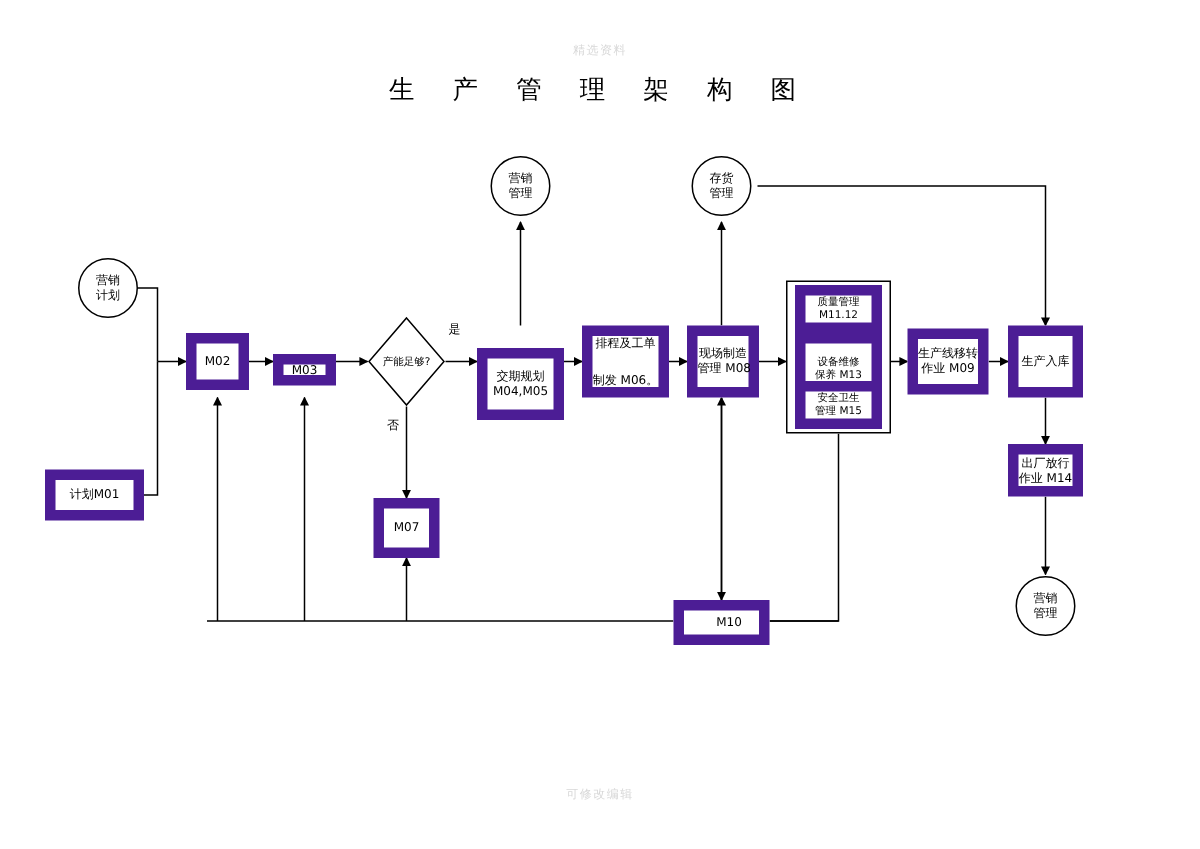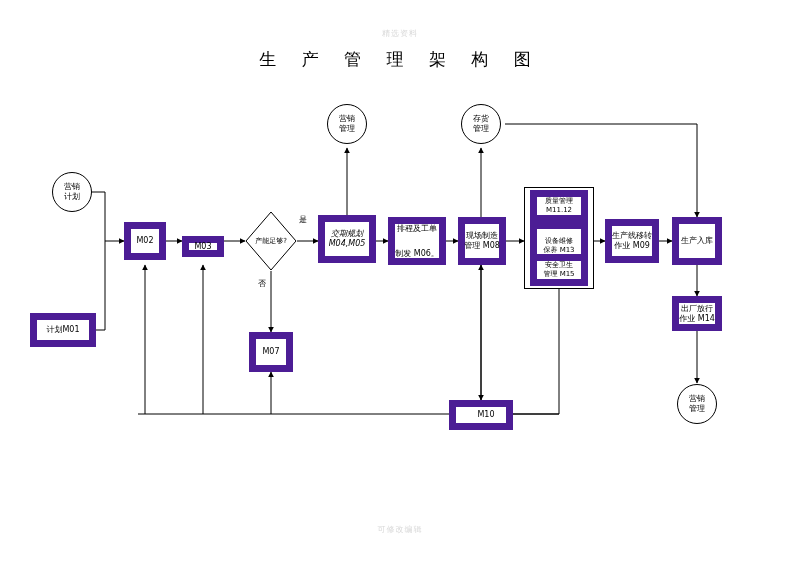--- a/index.html
+++ b/index.html
@@ -51,21 +51,20 @@
     left: 0;
     width: 800px;
     height: 566px;
   }
 
   .node {
     position: absolute;
     box-sizing: border-box;
     display: flex;
     flex-direction: column;
-    align-items: center;
     justify-content: center;
     text-align: center;
     color: #000;
     background: #ffffff;
     line-height: 1.25;
   }
   .box {
     border: 7px solid #4c1d95;
   }
   .circle {
@@ -201,21 +200,21 @@
   </div>
 
   <div class="edge-label" style="left:299px; top:214px; font-size:8px;">是</div>
 
   <div class="edge-label" style="left:258px; top:278px; font-size:8px;">否</div>
 
   <div class="node box" style="left:249px; top:332px; width:44px; height:40px; font-size:8px;">
     <span class="txt-line">M07</span>
   </div>
 
-  <div class="node box" style="left:318px; top:215px; width:58px; height:48px; font-size:8px;font-style:italic;">
+  <div class="node box" style="left:318px; top:232px; width:58px; height:48px; font-size:8px;">
     <span class="txt-line">交期规划</span>
     <span class="txt-line">M04,M05</span>
   </div>
 
   <div class="node box" style="left:388px; top:217px; width:58px; height:48px; font-size:8px;gap:15px;">
     <span class="txt-line">排程及工单</span>
     <span class="txt-line">制发 M06。</span>
   </div>
 
   <div class="node box" style="left:458px; top:217px; width:48px; height:48px; font-size:8px;">

